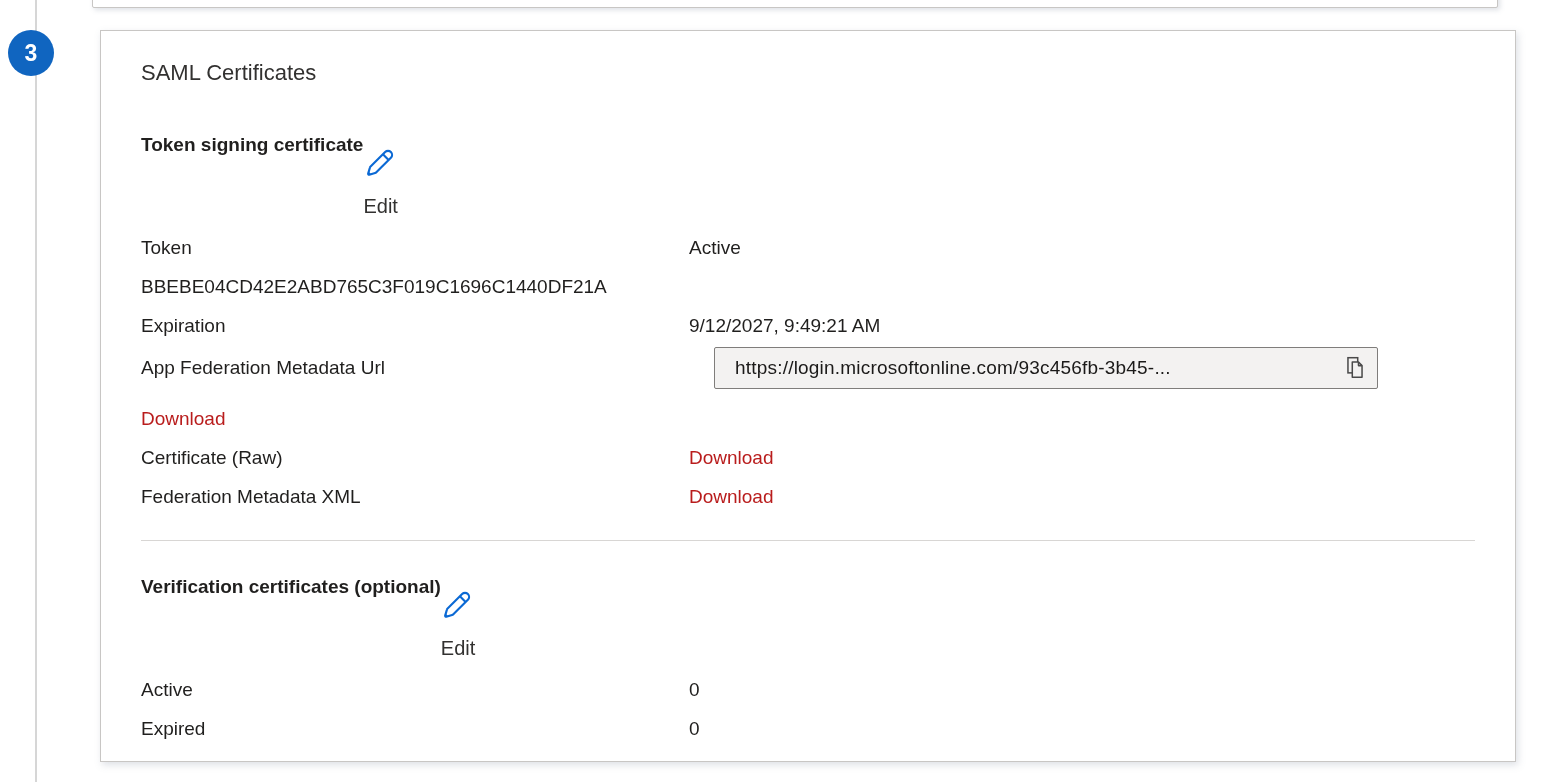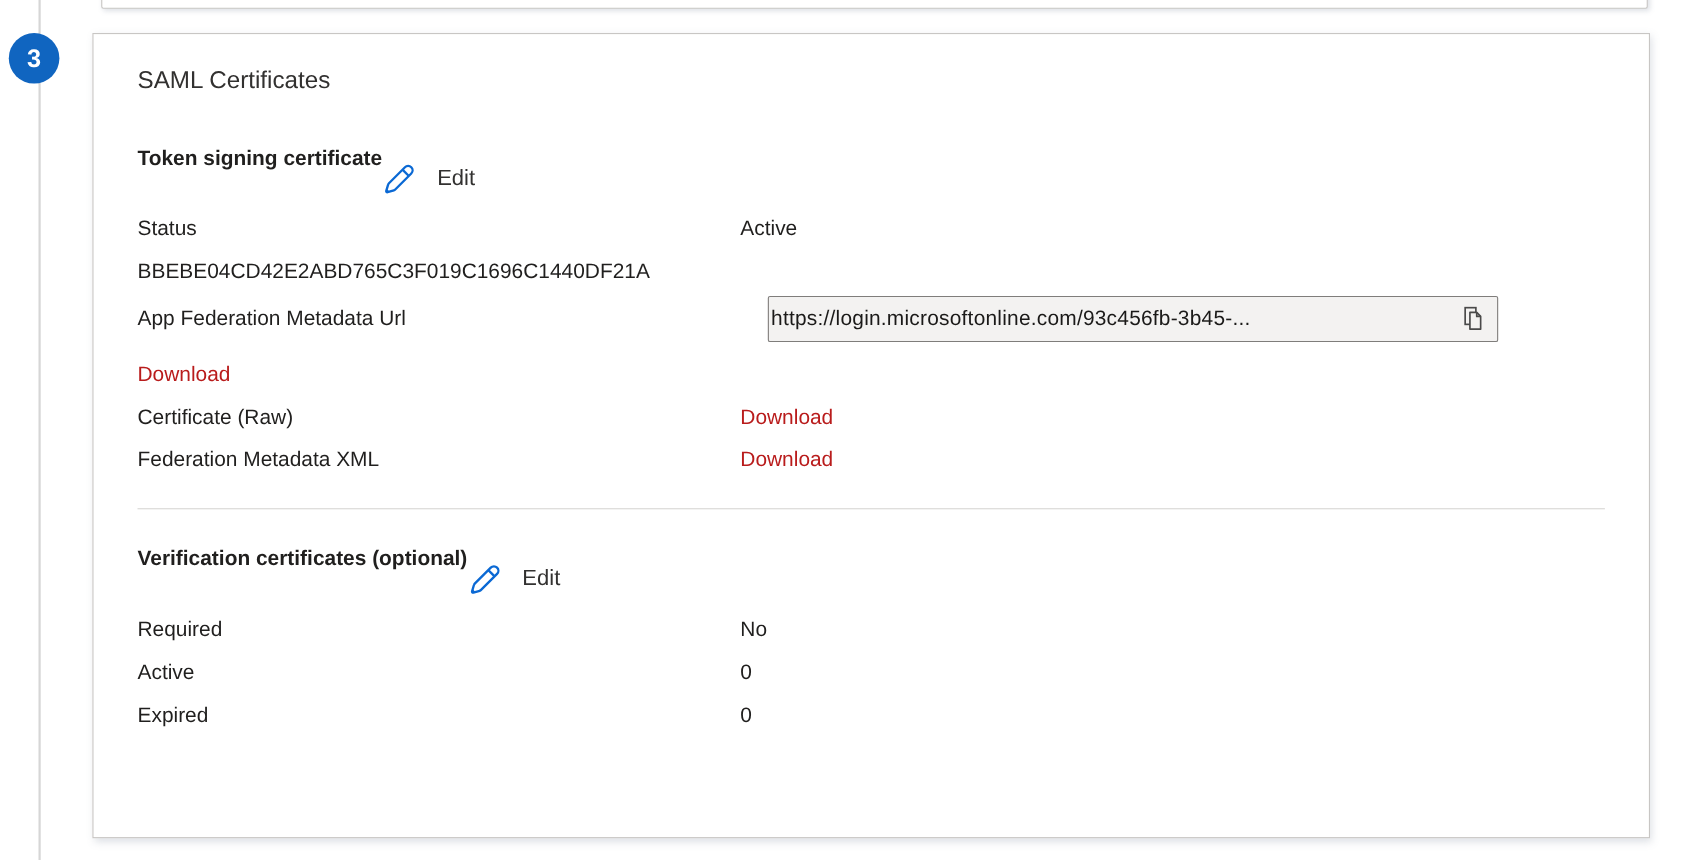--- a/index.html
+++ b/index.html
@@ -22,51 +22,51 @@
     border-radius: 50%; background: #1065c0; color: #ffffff;
     display: flex; align-items: center; justify-content: center;
     font-size: 23px; font-weight: bold; z-index: 2;
   }
   .prev-card {
     position: absolute; left: 92px; top: -34px; width: 1406px; height: 42px;
     background: #ffffff; border: 1px solid #c8c6c4; border-radius: 2px;
     box-shadow: 2px 2px 5px rgba(125,135,155,0.25);
   }
   .card {
-    position: absolute; left: 84px; top: 30px; width: 1416px; height: 732px;
+    position: absolute; left: 100px; top: 30px; width: 1416px; height: 732px;
     background: #ffffff; border: 1px solid #c8c6c4;
     box-shadow: 2px 3px 7px rgba(125,135,155,0.25);
     padding: 28px 40px;
   }
   .card-title {
     font-size: 22px; font-weight: 400; color: #323130;
     line-height: 28px; margin: 0 0 46px 0;
   }
   .section-header { display: flex; justify-content: flex-start; align-items: flex-start; }
   .section-heading { font-size: 19px; font-weight: 700; color: #201f1e; line-height: 24px; }
   .edit-btn {
     display: flex; align-items: center; gap: 16px;
     background: none; border: none; padding: 0; cursor: pointer;
     font-family: inherit; font-size: 20px; color: #323130;
-    position: relative; top: 12px; margin-right: 6px;
+    position: relative; top: 12px; margin-right: 6px; flex-direction: column;
   }
   .edit-btn .icon-wrap { display: flex; }
   .rows { margin-top: 22px; }
   .row {
     display: grid; grid-template-columns: 548px 1fr;
     align-items: center; min-height: 39px;
     font-size: 19px; color: #201f1e;
   }
   .row .label { white-space: nowrap; }
   .url-row { margin: 2px 0 10px 0; gap: 25px; }
   .copyfield {
     width: 664px; height: 42px;
     background: #f3f2f1; border: 1px solid #7f7d7b; border-radius: 2px;
     display: flex; align-items: center; justify-content: space-between;
-    padding: 0 10px 0 2px;
+    padding: 0 10px 0 20px;
     font-size: 19px; letter-spacing: 0.2px; color: #1b1a19;
     overflow: hidden; white-space: nowrap;
   }
   .copy-btn { display: flex; cursor: pointer; background: none; border: none; padding: 0; margin-left: 8px; }
   .link { color: #b91c1c; text-decoration: none; font-size: 19px; cursor: pointer; }
   .divider { border: none; border-top: 1px solid #d8d6d4; margin: 24px 0 34px 0; }
 </style>
 </head>
 <body>
 
@@ -93,25 +93,29 @@
             <path d="M17.8 8.7 l5.4 5.4" stroke="#0b69d4" stroke-width="2"></path>
             <path d="M3.9 28.1 L6.6 27.3 4.7 25.4 Z" fill="#0b69d4"></path>
           </svg>
         </span>
         <span>Edit</span>
       </button>
     </div>
 
     <div class="rows">
       <div class="row">
-        <div class="label">Status</div>
+        <div class="label">Token</div>
         <div class="value">Active</div>
       </div>
       <div class="row">
         <div class="value">BBEBE04CD42E2ABD765C3F019C1696C1440DF21A</div>
+      </div>
+      <div class="row">
+        <div class="label">Expiration</div>
+        <div class="value">9/12/2027, 9:49:21 AM</div>
       </div>
 
       <div class="row url-row">
         <div class="label">App Federation Metadata Url</div>
         <div class="copyfield">
           <span>https://login.microsoftonline.com/93c456fb-3b45-...</span>
           <button class="copy-btn">
             <svg width="24" height="26" viewBox="0 0 22 24" fill="none">
               <rect x="4.5" y="2.5" width="9" height="14" stroke="#4a4a4a" stroke-width="1.4"></rect>
               <path d="M8.5 6.5 H14.2 L17.5 9.8 V20.5 H8.5 Z" fill="#f3f2f1" stroke="#4a4a4a" stroke-width="1.4" stroke-linejoin="round"></path>
@@ -145,24 +149,20 @@
             <path d="M17.8 8.7 l5.4 5.4" stroke="#0b69d4" stroke-width="2"></path>
             <path d="M3.9 28.1 L6.6 27.3 4.7 25.4 Z" fill="#0b69d4"></path>
           </svg>
         </span>
         <span>Edit</span>
       </button>
     </div>
 
     <div class="rows">
       <div class="row">
-        <div class="label">Required</div>
-        <div class="value">No</div>
-      </div>
-      <div class="row">
         <div class="label">Active</div>
         <div class="value">0</div>
       </div>
       <div class="row">
         <div class="label">Expired</div>
         <div class="value">0</div>
       </div>
     </div>
 
   </div>

